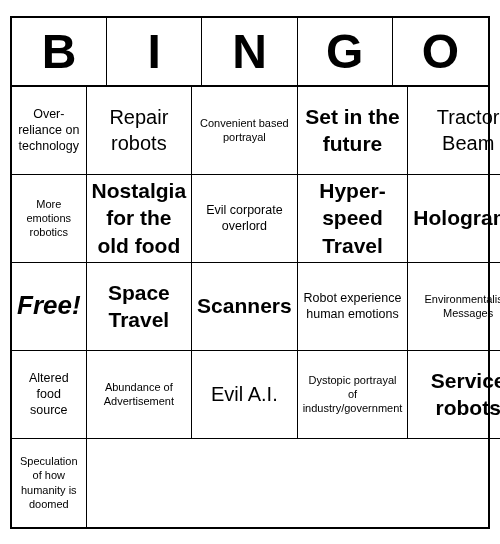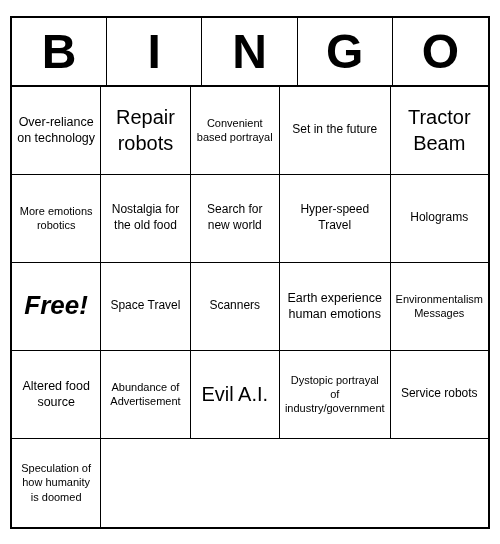--- a/index.html
+++ b/index.html
@@ -45,22 +45,22 @@
       font-size: 12.5px;
       line-height: 1.3;
     }
     .bingo-cell:nth-child(5n) { border-right: none; }
     .bingo-cell:nth-child(n+21) { border-bottom: none; }
     .bingo-cell.large-text {
       font-size: 20px;
       font-weight: normal;
     }
     .bingo-cell.medium-text {
-      font-size: 12px;
-      font-weight: normal;
+      font-size: 21px;
+      font-weight: bold;
     }
     .bingo-cell.free {
       font-size: 26px;
       font-weight: bold;
       font-style: italic;
     }
     .bingo-cell.small-text {
       font-size: 11px;
     }
   </style>
@@ -76,27 +76,27 @@
       <div class="bingo-letter">O</div>
     </div>
   <div class="bingo-grid">
   <div class="bingo-cell">Over-reliance on technology</div>
       <div class="bingo-cell large-text">Repair robots</div>
       <div class="bingo-cell small-text">Convenient based portrayal</div>
       <div class="bingo-cell medium-text">Set in the future</div>
       <div class="bingo-cell large-text">Tractor Beam</div>
       <div class="bingo-cell small-text">More emotions robotics</div>
       <div class="bingo-cell medium-text">Nostalgia for the old food</div>
-      <div class="bingo-cell medium-text">Search for new world</div>
+      <div class="bingo-cell">Evil corporate overlord</div>
       <div class="bingo-cell medium-text">Hyper-speed Travel</div>
       <div class="bingo-cell medium-text">Holograms</div>
       <div class="bingo-cell free">Free!</div>
       <div class="bingo-cell medium-text">Space Travel</div>
       <div class="bingo-cell medium-text">Scanners</div>
-      <div class="bingo-cell">Earth experience human emotions</div>
+      <div class="bingo-cell">Robot experience human emotions</div>
       <div class="bingo-cell small-text">Environmentalism Messages</div>
       <div class="bingo-cell">Altered food source</div>
       <div class="bingo-cell small-text">Abundance of Advertisement</div>
       <div class="bingo-cell large-text">Evil A.I.</div>
       <div class="bingo-cell small-text">Dystopic portrayal of industry/government</div>
       <div class="bingo-cell medium-text">Service robots</div>
       <div class="bingo-cell small-text">Speculation of how humanity is doomed</div>
     </div>
 </div>
 

